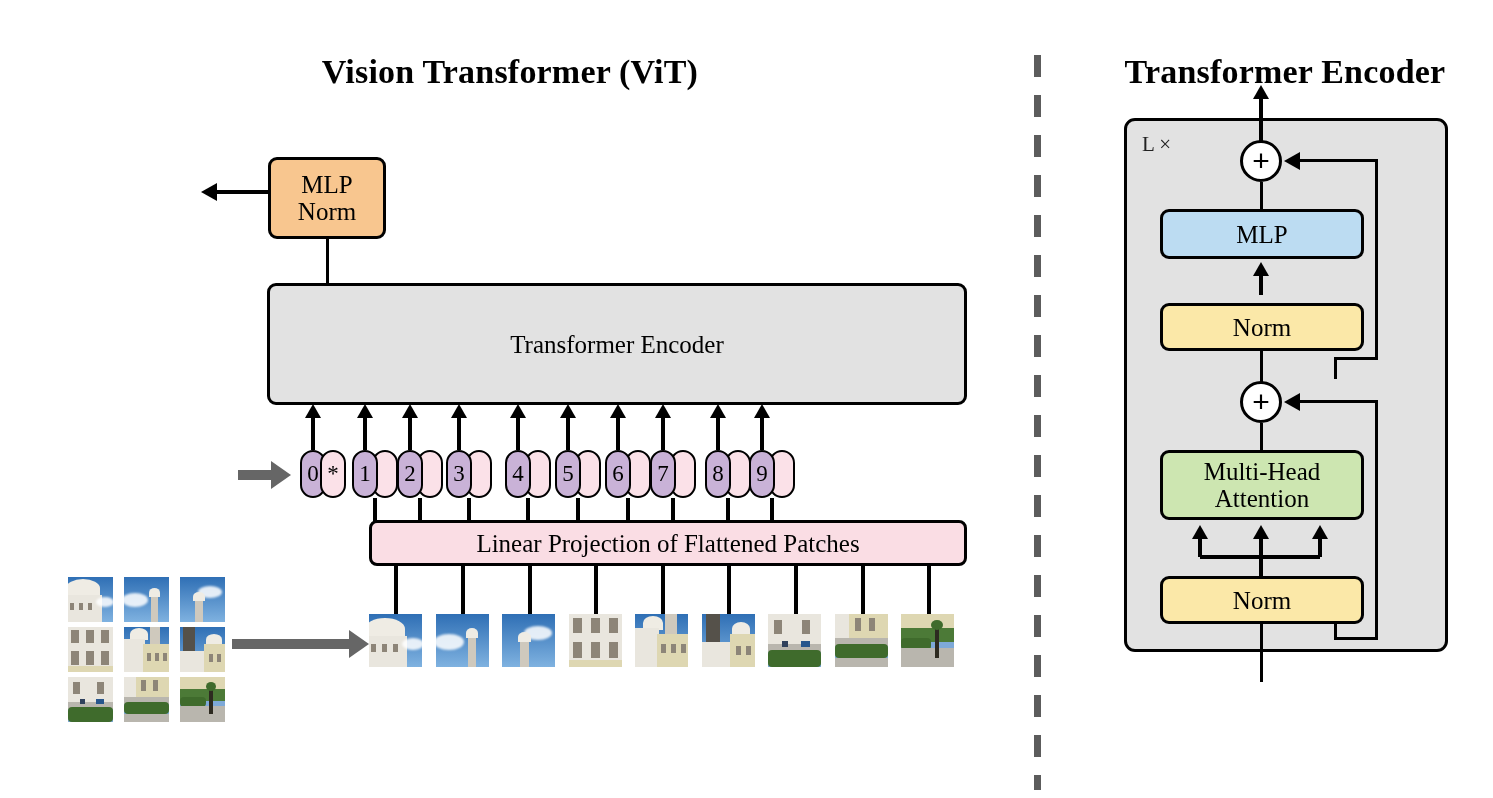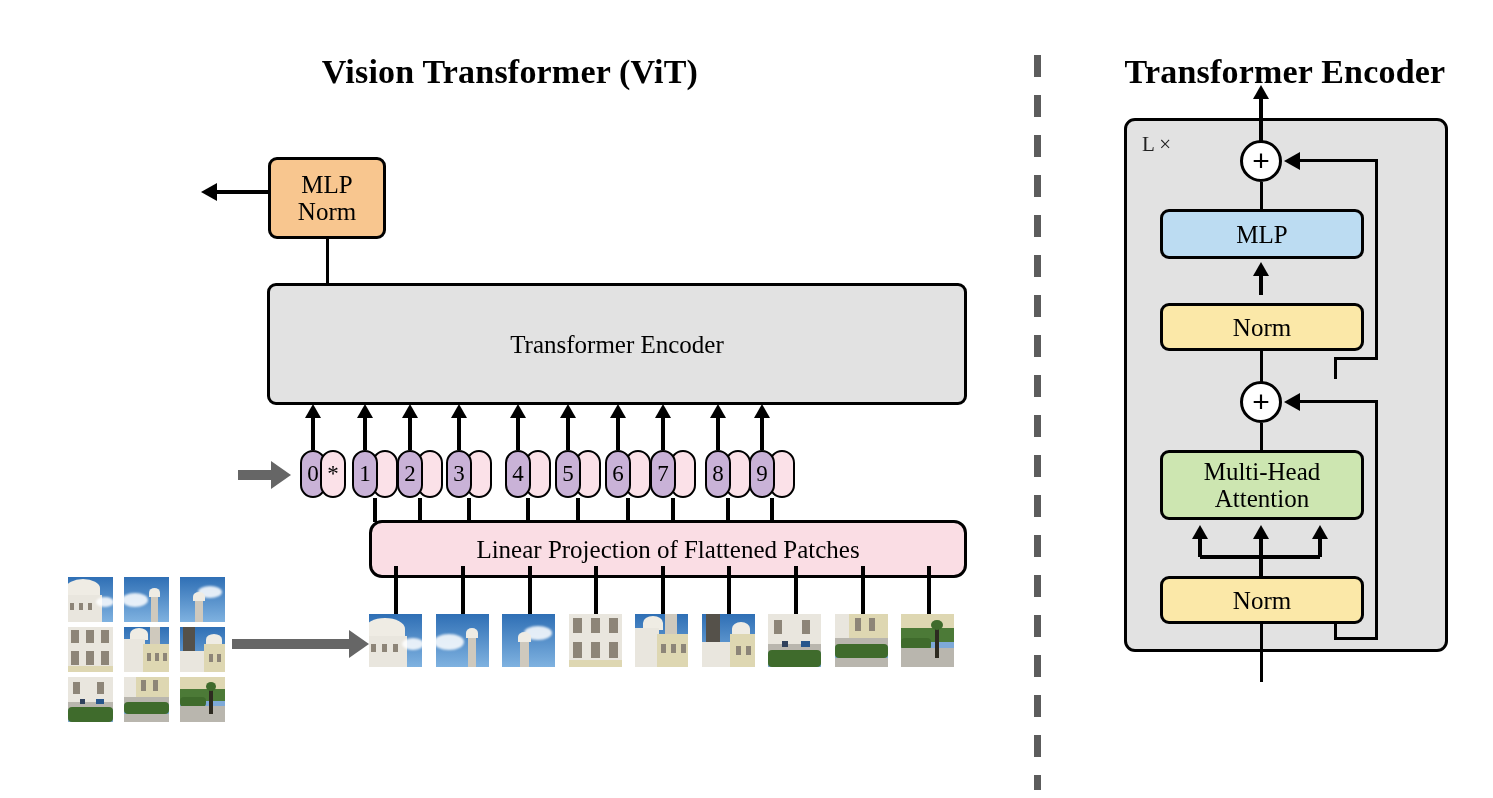--- a/index.html
+++ b/index.html
@@ -35,22 +35,22 @@
   #class-pill .dots{font-size:21px;margin-top:9px;letter-spacing:2px;}
 
   
   #mlp-head{left:268px;top:157px;width:118px;height:82px;
             flex-direction:column;font-size:25px;}
 
   
   #enc-bar{left:267px;top:283px;width:700px;height:122px;font-size:25px;}
 
   
-  #lin-proj{left:369px;top:520px;width:598px;height:58px;font-size:25px;
-            border-radius:13px;}
+  #lin-proj{left:369px;top:520px;width:598px;height:46px;font-size:25px;
+            border-radius:8px;}
 
   
   #pp-label{left:35px;top:452px;width:195px;text-align:center;
             font-weight:bold;font-size:19px;line-height:1.15;}
   #extra-label{left:40px;top:510px;width:215px;font-size:17px;line-height:1.25;}
   #extra-label .mono{font-family:"Liberation Mono","DejaVu Sans Mono",monospace;
             font-size:15px;}
 
   
   .token{position:absolute;top:450px;height:48px;}

